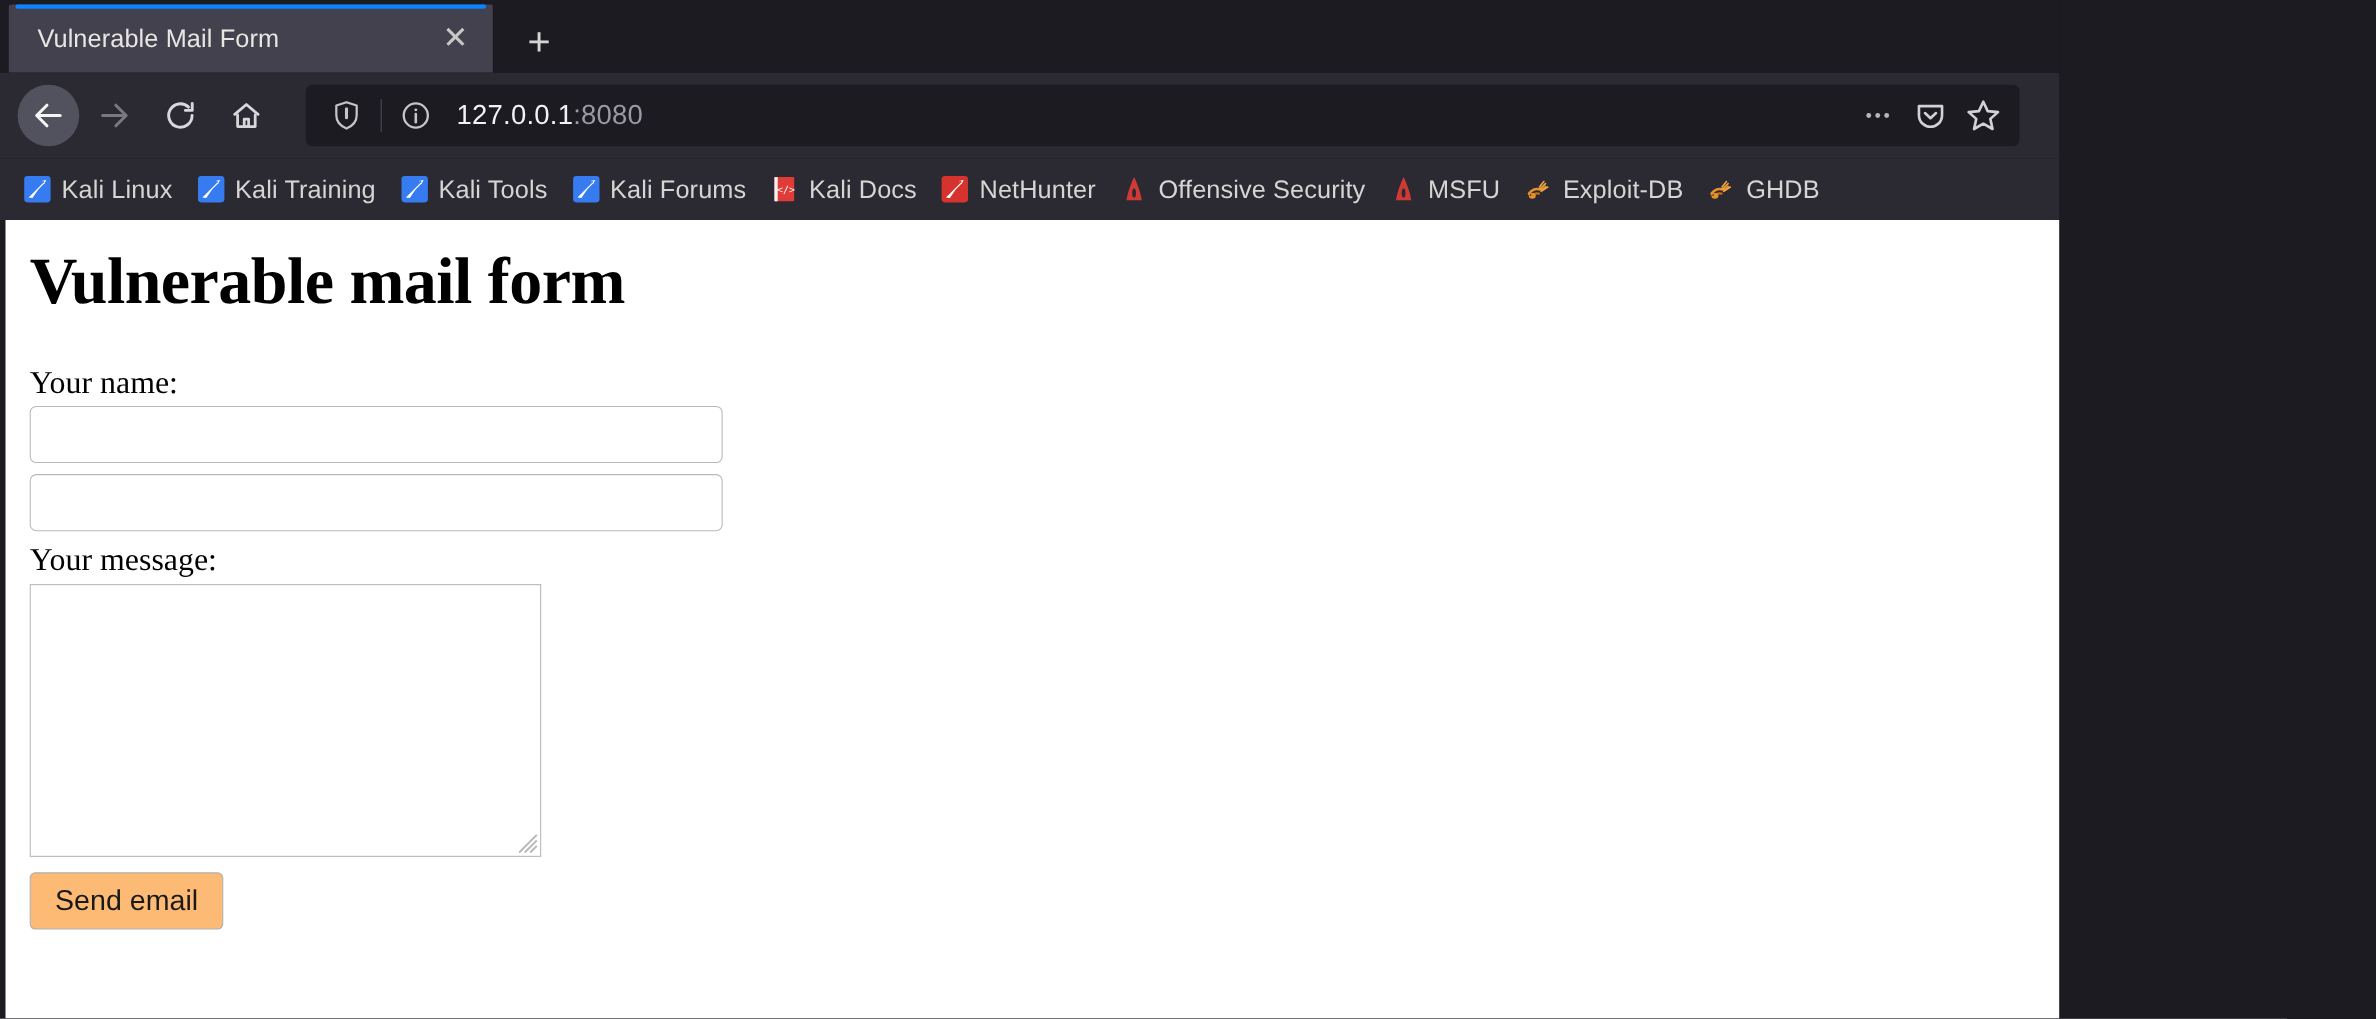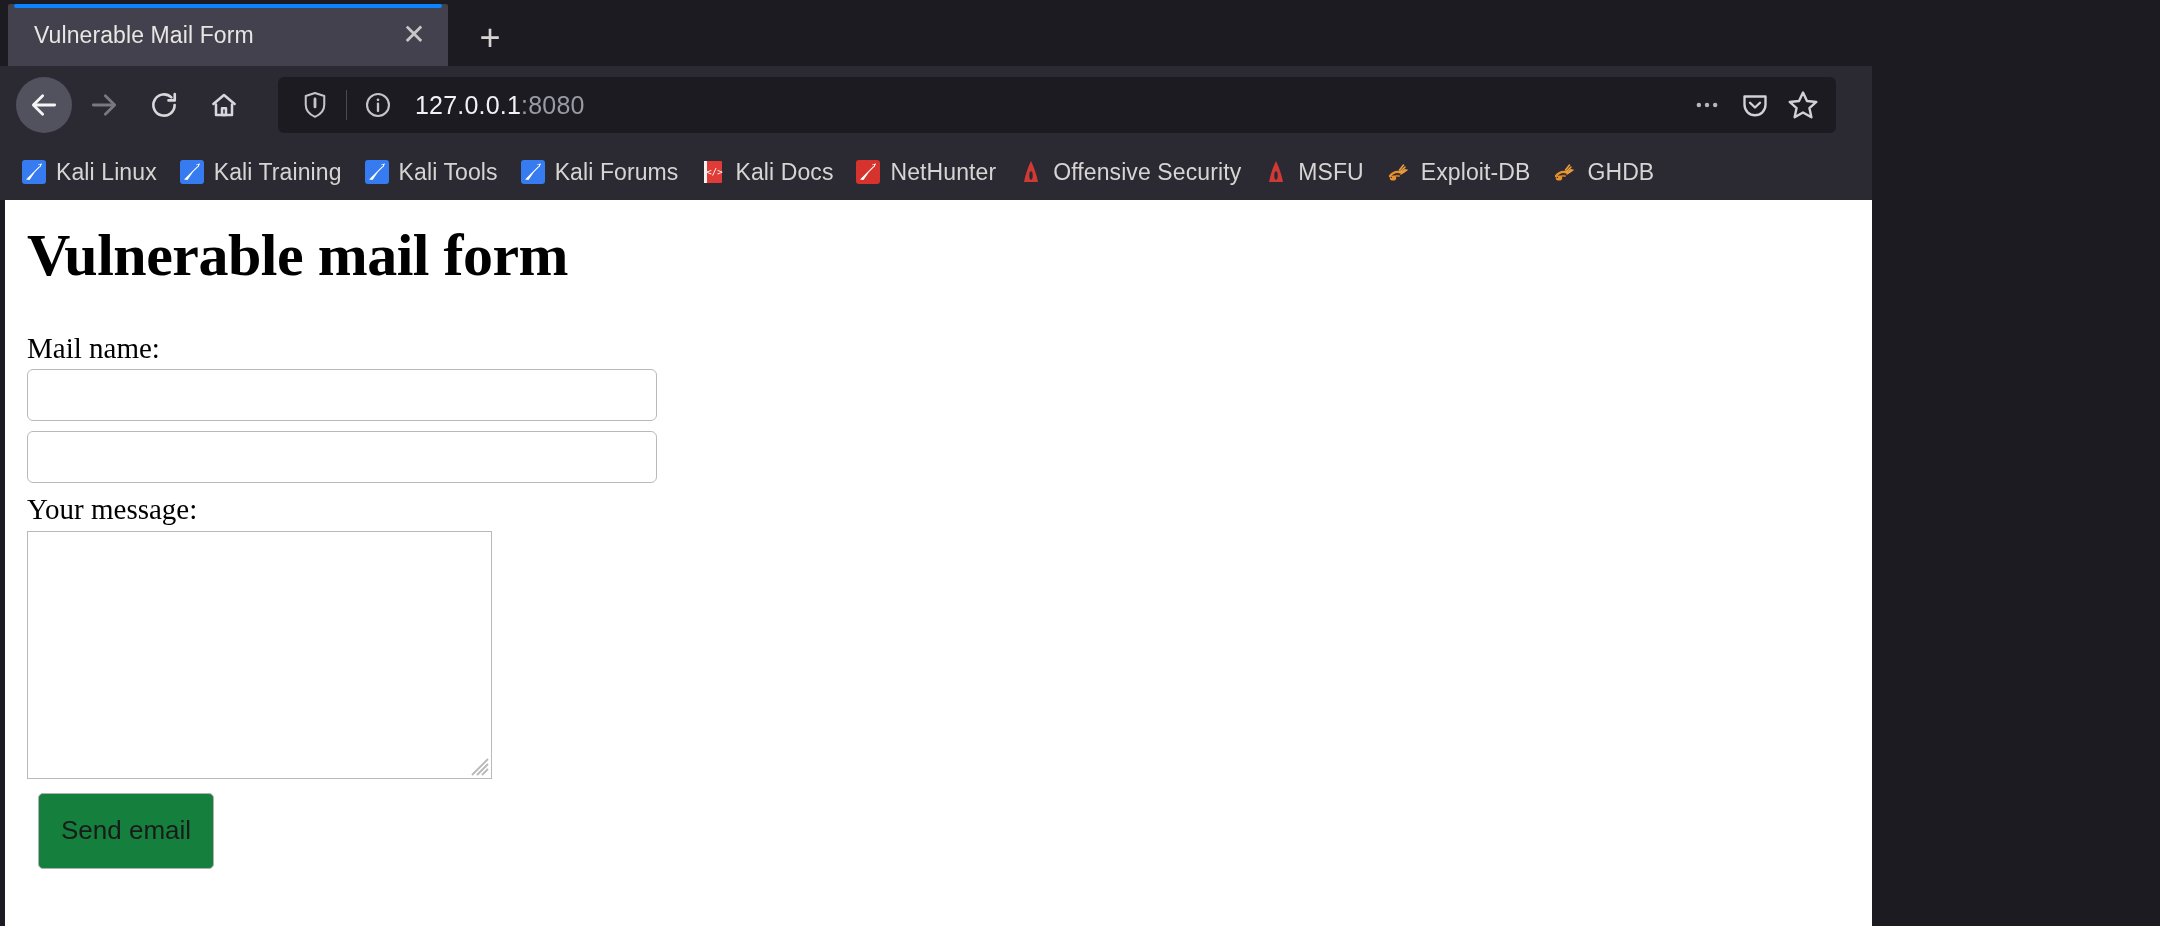--- a/index.html
+++ b/index.html
@@ -211,26 +211,25 @@
   .resize-grip {
     position: absolute;
     right: 2px; bottom: 2px;
     width: 22px; height: 22px;
     pointer-events: none;
   }
   .send-btn {
     font-family: "Liberation Sans", sans-serif;
     font-size: 26px;
     color: #1a1a1a;
-    background: #15803d;
+    background: #fdba74;
     border: 1px solid #b0b0b0;
     border-radius: 5px;
-    padding: 22px 22px;
+    padding: 10px 22px;
     line-height: 1.15;
-    margin-left: 11px;
   }
 </style>
 </head>
 <body>
 
 <div id="browser">
 
   <div class="tabstrip">
     <div class="tab">
       <span class="tab-title">Vulnerable Mail Form</span>
@@ -416,21 +415,21 @@
       </svg>
       <span class="bm-label">GHDB</span>
     </div>
   </div>
 
   <div class="viewport">
     <div class="page">
 
       <h1 class="page-title">Vulnerable mail form</h1>
 
-      <div class="field-label">Mail name:</div>
+      <div class="field-label">Your name:</div>
       <input class="text-input" type="text" value="" style="">
 
       <input class="text-input" type="text" value="" style="">
 
       <div class="field-label">Your message:</div>
       <div class="msg-wrap">
         <textarea class="msg-area" style=""></textarea>
         <svg class="resize-grip" viewBox="0 0 22 22">
           <path d="M20 4 L4 20 M20 9 L9 20 M20 14 L14 20" stroke="#b8b8b8" stroke-width="1.8" fill="none"></path>
         </svg>

